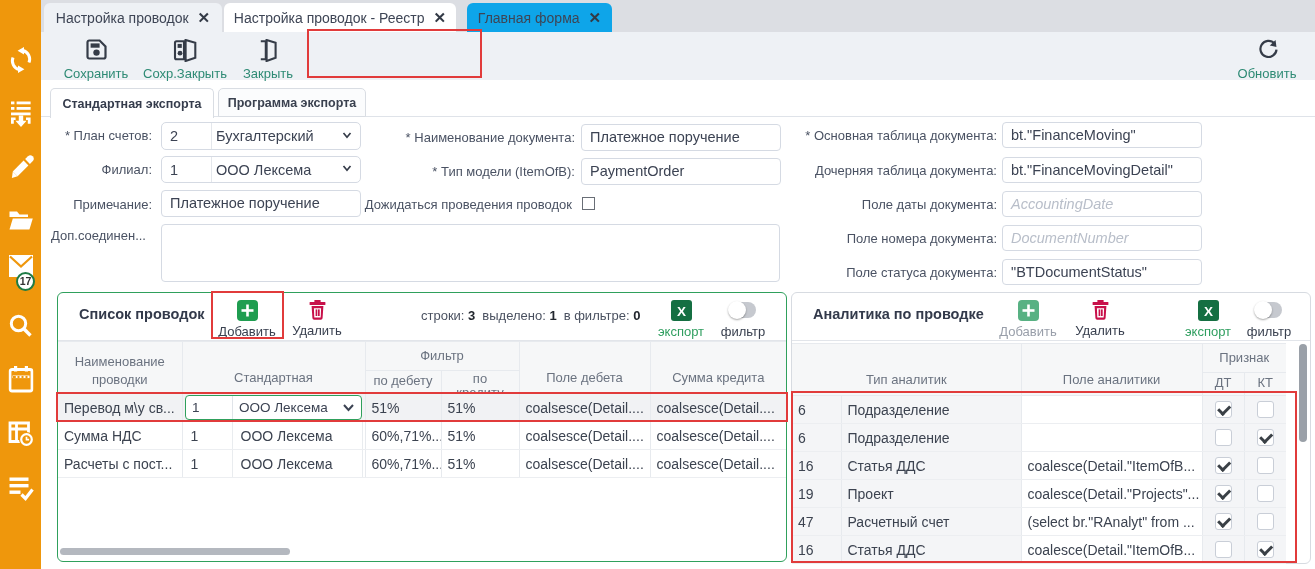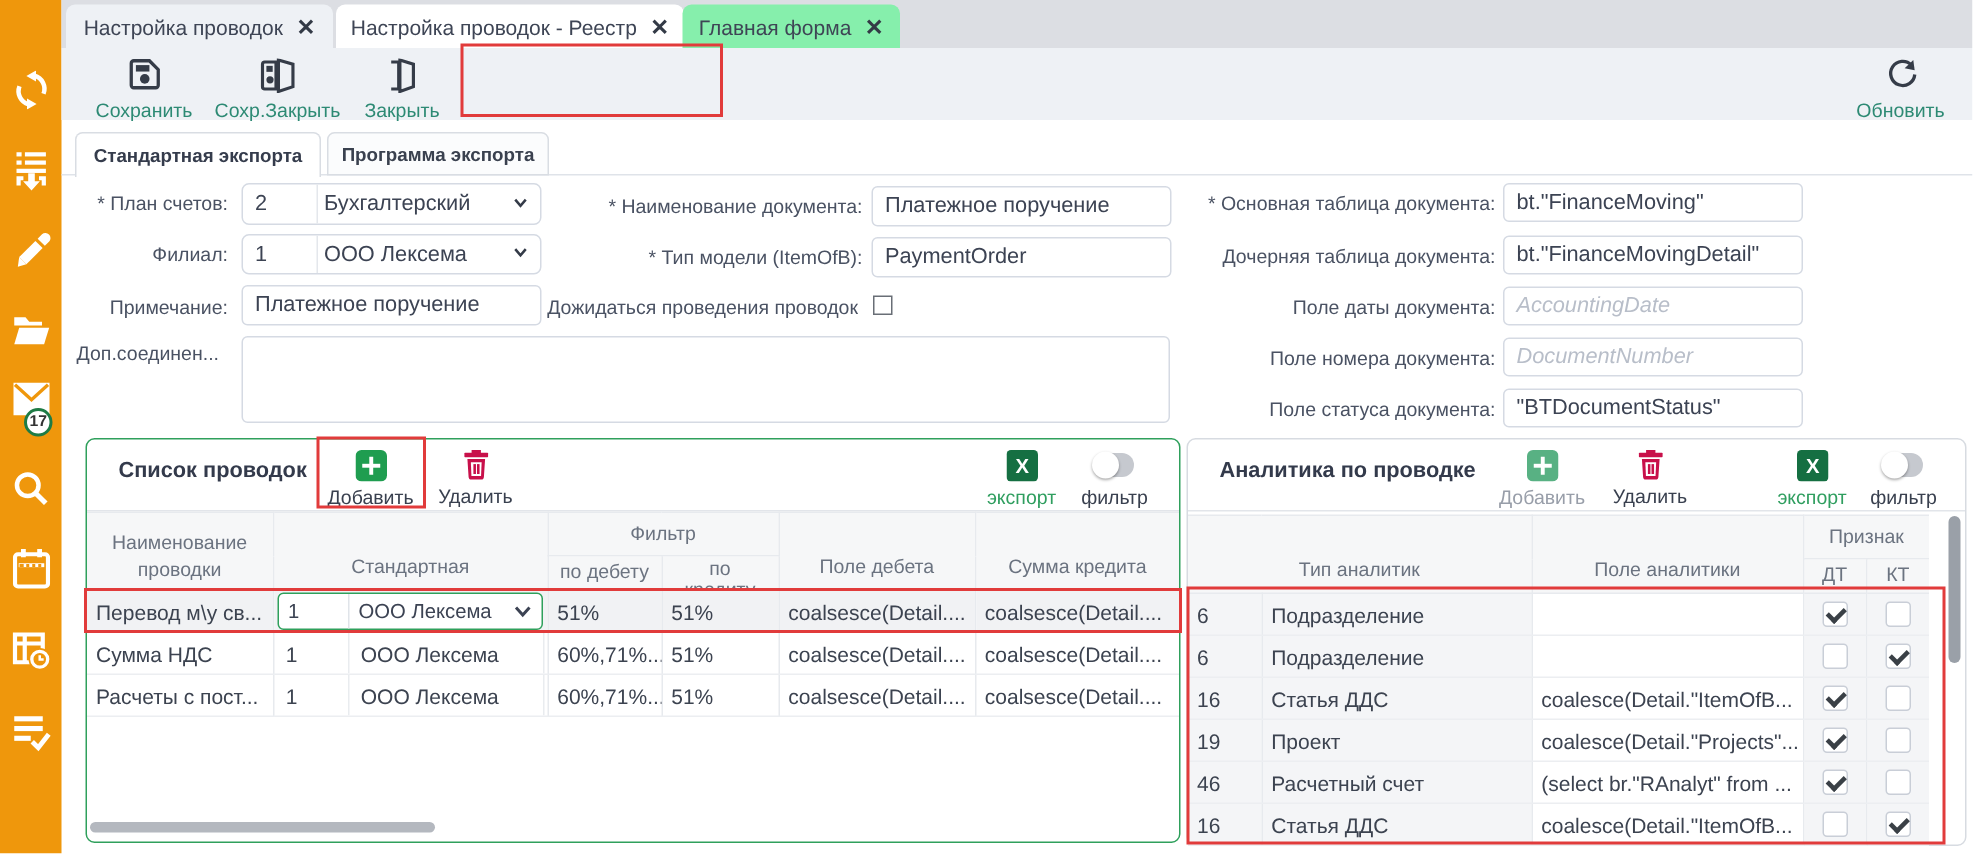--- a/index.html
+++ b/index.html
@@ -107,21 +107,21 @@
       <rect x="1.5" y="1.5" width="19" height="3.4" fill="#fff"></rect>
       <rect x="1.5" y="8" width="19" height="3.4" fill="#fff"></rect>
       <rect x="1.5" y="14.5" width="11" height="3.4" fill="#fff"></rect>
       <path d="M13.5 18.5 L17.5 22.5 L24.5 13.5" fill="none" stroke="#fff" stroke-width="3.2"></path>
     </svg>
 <div style="position:absolute;left:16px;top:272px;width:19px;height:19px;border-radius:50%;background:#fff;border:2px solid #1e7b45;font-size:10.5px;font-weight:bold;color:#333;text-align:center;line-height:15px">17</div>
 </div>
 <div id="tabbar">
   <div class="tab" style="left:3px;width:178px;background:#eef1f5">Настройка проводок <span class="x">✕</span></div>
   <div class="tab" style="left:183px;width:232px;background:#fff">Настройка проводок - Реестр <span class="x">✕</span></div>
-  <div class="tab" style="left:414px;width:145px;background:#86efac">Главная форма <span class="x">✕</span></div>
+  <div class="tab" style="left:426px;width:145px;background:#0ea5e9">Главная форма <span class="x">✕</span></div>
 </div>
 <div id="toolbar">
 <div class="tbtn" style="left:104px;width:80px;top:7px">
 <svg width="24" height="23" viewBox="0 0 24 23">
         <path d="M2 3.8 a1.5 1.5 0 0 1 1.5-1.5 H11 V20.3 H3.5 a1.5 1.5 0 0 1 -1.5-1.5 z" fill="none" stroke="#353c48" stroke-width="2.1"></path>
         <rect x="4.6" y="4.9" width="4.2" height="4" fill="#353c48"></rect>
         <circle cx="7" cy="14.2" r="2.4" fill="#353c48"></circle>
         <path d="M12.6 1 L22.3 3.8 V18.8 L12.6 22 Z" fill="none" stroke="#353c48" stroke-width="2.1"></path>
       </svg>
 <div class="lab">Сохр.Закрыть</div>
@@ -209,20 +209,21 @@
       <svg width="17" height="20" viewBox="0 0 17 20">
         <rect x="5.4" y="0" width="6.2" height="2.6" fill="#c8104a"></rect>
         <rect x="0.6" y="1.9" width="15.8" height="3" rx="0.5" fill="#c8104a"></rect>
         <path d="M2.6 6 H14.4 L13.6 18 a1.8 1.8 0 0 1 -1.8 1.7 H5.2 A1.8 1.8 0 0 1 3.4 18 Z" fill="#c8104a"></path>
         <path d="M4.9 8.2 h7.2 l-0.4 9.2 h-6.4 z" fill="#fff"></path>
         <rect x="6.6" y="9.4" width="1.7" height="6.6" fill="#c8104a"></rect>
         <rect x="9" y="9.4" width="1.7" height="6.6" fill="#c8104a"></rect>
       </svg>
       <div class="lab">Удалить</div>
     </div>
+<div class="counts" style="left:363px;top:15px"><span style="margin-right:7px">строки: <b>3</b></span><span style="margin-right:7px">выделено: <b>1</b></span><span>в фильтре: <b>0</b></span></div>
 <div class="gbtn" style="left:597px;width:52px;top:7px">
       <svg width="21" height="21" viewBox="0 0 21 21">
         <rect width="21" height="21" rx="3" fill="#156f42"></rect>
         <text x="10.5" y="15.5" font-family="Liberation Sans" font-size="13.5" font-weight="bold" fill="#fff" text-anchor="middle">X</text>
       </svg>
       <div class="lab grn">экспорт</div>
     </div>
 <div class="tog" style="left:671px;top:9px"></div>
 <div class="gbtn" style="left:662px;width:46px;top:7px">
       <div class="lab" style="margin-top:24px">фильтр</div>
@@ -372,21 +373,21 @@
           <td class="cc" style="border-right:none"><span class="cb"></span></td>
         </tr>
 <tr style="height:28px">
           <td class="gc" style="border-left:none">19</td>
           <td class="gc">Проект</td>
           <td class="sm">coalesce(Detail."Projects"...</td>
           <td class="cc"><span class="cb ck"></span></td>
           <td class="cc" style="border-right:none"><span class="cb"></span></td>
         </tr>
 <tr style="height:28px">
-          <td class="gc" style="border-left:none">46</td>
+          <td class="gc" style="border-left:none">47</td>
           <td class="gc">Расчетный счет</td>
           <td class="sm">(select br."RAnalyt" from ...</td>
           <td class="cc"><span class="cb ck"></span></td>
           <td class="cc" style="border-right:none"><span class="cb"></span></td>
         </tr>
 <tr style="height:28px">
           <td class="gc" style="border-left:none">16</td>
           <td class="gc">Статья ДДС</td>
           <td class="sm">coalesce(Detail."ItemOfB...</td>
           <td class="cc"><span class="cb"></span></td>

